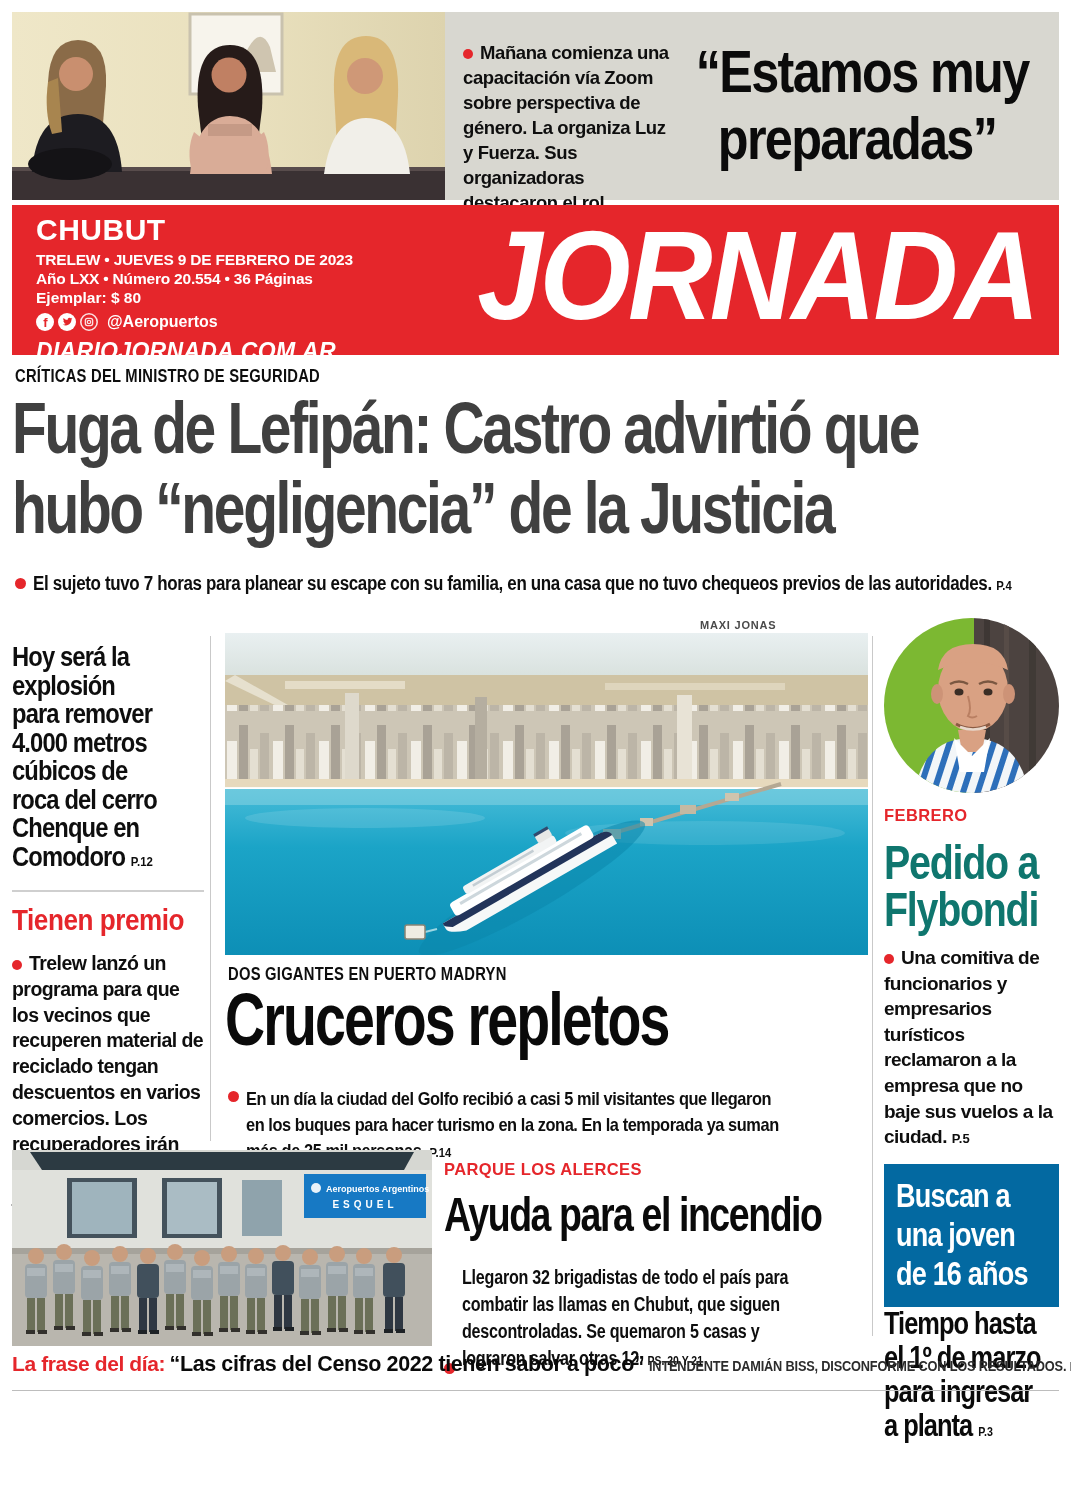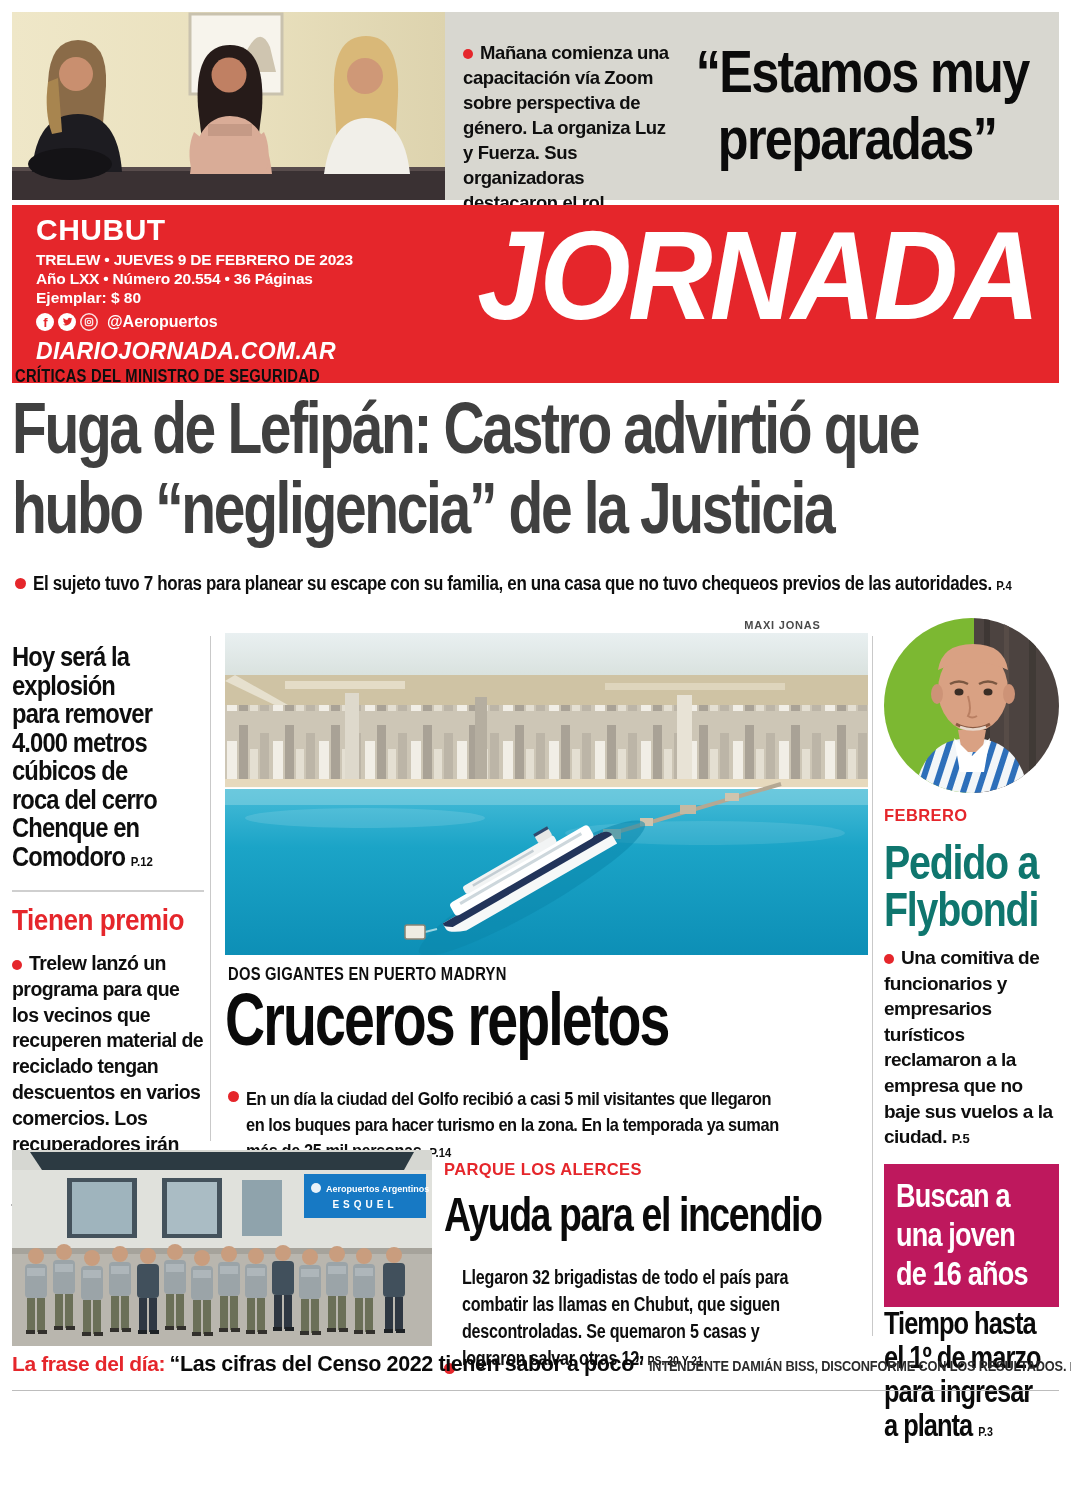--- a/index.html
+++ b/index.html
@@ -16,21 +16,21 @@
   .pageref{font-size:13px;font-weight:800;letter-spacing:0;color:var(--ink);}
 
   
   .top-photo{position:absolute;left:12px;top:12px;width:433px;height:188px;overflow:hidden;}
   .quote-box{position:absolute;left:445px;top:12px;width:614px;height:188px;background:var(--gray_box);}
   .top-summary{position:absolute;left:18px;top:28px;width:216px;font-size:18.5px;line-height:25px;font-weight:700;letter-spacing:-0.4px;}
   .top-summary .txt{display:inline;}
   .big-quote{position:absolute;left:220px;top:26px;width:384px;text-align:center;font-weight:900;font-size:60px;line-height:67px;letter-spacing:-2px;transform:scaleX(.84);transform-origin:50% 0;color:#0b0b0b;}
 
   
-  .masthead{position:absolute;left:12px;top:205px;width:1047px;height:178px;background:var(--brand_red);color:#fff;}
+  .masthead{position:absolute;left:12px;top:205px;width:1047px;height:150px;background:var(--brand_red);color:#fff;}
   .mh-left{position:absolute;left:24px;top:10px;}
   .mh-region{font-size:30px;font-weight:900;letter-spacing:.5px;line-height:30px;}
   .mh-dateline{margin-top:7px;font-size:15.5px;font-weight:800;line-height:16px;letter-spacing:-0.2px;text-align:center;}
   .mh-edition{margin-top:3px;font-size:15.5px;font-weight:600;line-height:16px;letter-spacing:-0.2px;}
   .mh-price{margin-top:3px;font-size:15.5px;font-weight:800;line-height:16px;}
   .mh-social{margin-top:7px;display:flex;align-items:center;gap:4px;height:18px;}
   .mh-social svg{display:block;}
   .mh-handle{font-size:16px;font-weight:700;margin-left:5px;}
   .mh-site{margin-top:7px;font-size:23px;font-weight:900;font-style:italic;letter-spacing:.3px;}
   .mh-logo{position:absolute;right:22px;top:8px;font-size:126px;line-height:126px;font-weight:900;font-style:italic;letter-spacing:-3px;transform:scaleX(.93);transform-origin:100% 0;}
@@ -49,36 +49,36 @@
 
   
   .left-col{position:absolute;left:12px;top:643px;width:194px;}
   .left-brief{font-size:27px;line-height:28.5px;font-weight:800;letter-spacing:-1px;}
   .left-brief .nowrap{transform:scaleX(.88);transform-origin:0 50%;}
   .left-hr{border:none;border-top:2px solid #cfcfcf;margin:14px 2px 12px 0;}
   .premio-title{font-size:29px;font-weight:800;letter-spacing:-0.5px;color:var(--brand_red);transform:scaleX(.9);transform-origin:0 0;white-space:nowrap;}
   .premio-body{margin-top:14px;font-size:19.5px;line-height:25.8px;font-weight:600;letter-spacing:-0.55px;}
 
   
-  .photo-credit{position:absolute;left:700px;top:619px;width:165px;text-align:center;font-size:11px;letter-spacing:.8px;color:#4a4a4a;font-weight:600;}
+  .photo-credit{position:absolute;left:700px;top:619px;width:165px;text-align:left;font-size:11px;letter-spacing:.8px;color:#4a4a4a;font-weight:600;}
   .main-photo{position:absolute;left:225px;top:633px;width:643px;height:322px;overflow:hidden;}
   .cruise-kicker{position:absolute;left:228px;top:964px;font-size:18px;font-weight:700;letter-spacing:.3px;transform:scaleX(.82);transform-origin:0 0;white-space:nowrap;}
   .cruise-headline{position:absolute;left:225px;top:981px;font-size:75px;line-height:76px;font-weight:900;letter-spacing:-2.5px;white-space:nowrap;transform:scaleX(.74);transform-origin:0 0;color:#0a0a0a;}
   .cruise-deck{position:absolute;left:228px;top:1086px;width:638px;}
   .cruise-deck .flexrow{display:flex;align-items:flex-start;}
   .cruise-deck .deck-inner{width:116%;transform:scaleX(.862);transform-origin:0 0;font-size:19px;line-height:26px;font-weight:700;letter-spacing:-0.5px;}
 
   
   .right-col{position:absolute;left:884px;top:618px;width:175px;}
   .circle-photo{width:175px;height:175px;border-radius:50%;overflow:hidden;}
   .fly-kicker{margin-top:13px;font-size:16.5px;font-weight:800;letter-spacing:.4px;color:var(--brand_red);}
   .fly-headline{margin-top:14px;font-size:48px;line-height:47px;font-weight:900;letter-spacing:-1.5px;color:#0f766e;}
   .fly-headline .nowrap{transform:scaleX(.82);transform-origin:0 50%;}
   .fly-body{margin-top:12px;font-size:19px;line-height:25.6px;font-weight:600;letter-spacing:-0.5px;}
-  .black-box{margin-top:12px;background:#be185d;color:#fff;padding:12px 12px 14px;font-size:33px;line-height:39px;font-weight:800;letter-spacing:-1px;}
+  .black-box{margin-top:12px;background:#0369a1;color:#fff;padding:12px 12px 14px;font-size:33px;line-height:39px;font-weight:800;letter-spacing:-1px;}
   .black-box .nowrap{transform:scaleX(.82);transform-origin:0 50%;}
   .plant-brief{font-size:31px;line-height:34px;font-weight:800;letter-spacing:-1.2px;color:#0a0a0a;}
   .plant-brief .nowrap{transform:scaleX(.82);transform-origin:0 50%;}
 
   
   .bottom-photo{position:absolute;left:12px;top:1150px;width:420px;height:196px;overflow:hidden;}
   .fire-story{position:absolute;left:444px;top:1160px;width:424px;}
   .fire-kicker{font-size:16.5px;font-weight:800;letter-spacing:.4px;color:var(--brand_red);}
   .fire-headline{margin-top:8px;font-size:48px;font-weight:900;letter-spacing:-1.8px;white-space:nowrap;transform:scaleX(.78);transform-origin:0 0;color:#0a0a0a;}
   .fire-body{margin-top:22px;display:flex;align-items:flex-end;}

